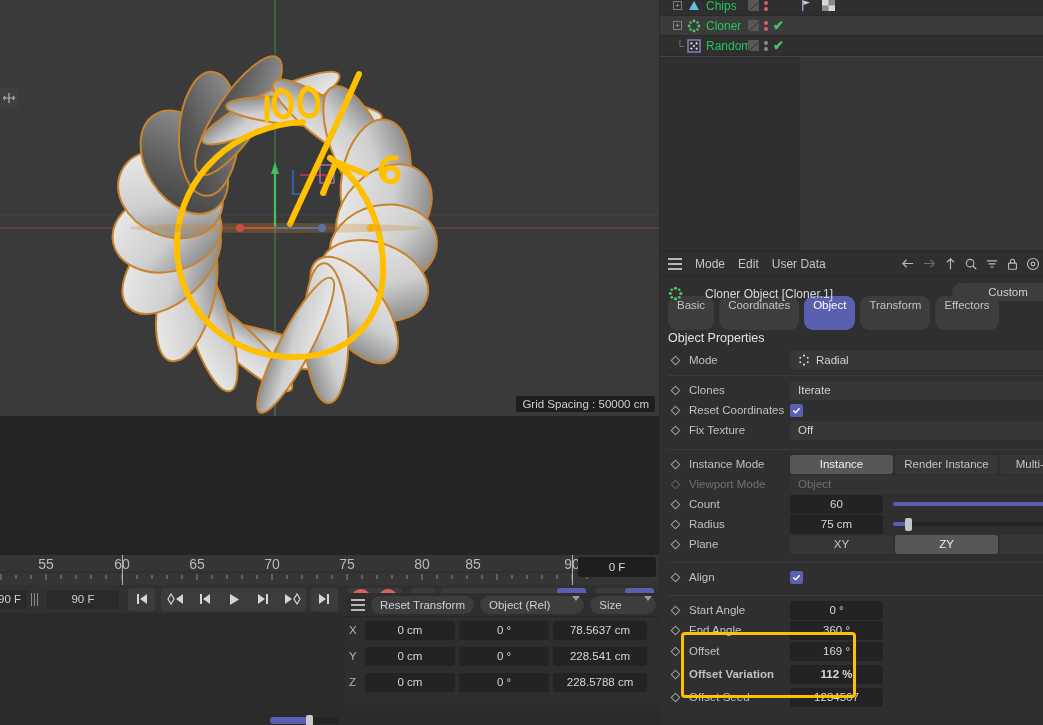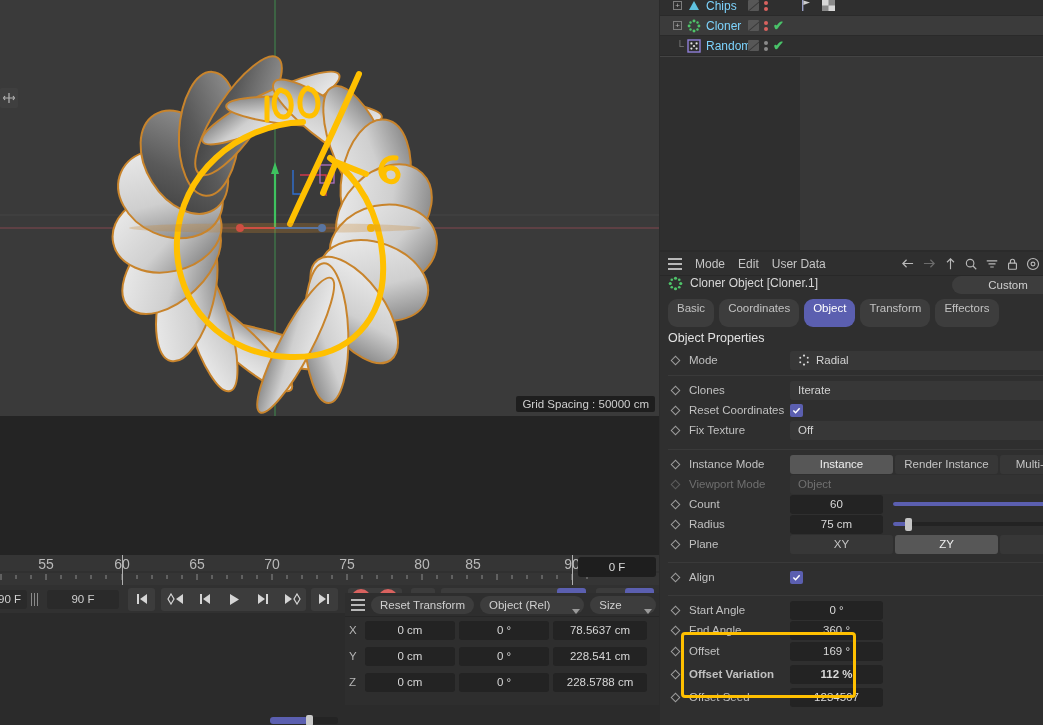--- a/index.html
+++ b/index.html
@@ -85,21 +85,21 @@
     background: #2e2e2e;
   }
   .coord-head {
     height: 24px; display: flex; align-items: center; gap: 6px; padding-left: 6px;
     background: #2e2e2e; border-bottom: 1px solid #272727;
   }
   .pill {
     background: #3d3d3d; border-radius: 9px; height: 18px; line-height: 18px;
     padding: 0 9px; font-size: 11.5px; color: #cfcfcf; white-space: nowrap;
   }
-  .pill-dd { display: flex; align-items: flex-end; gap: 6px; padding-right: 6px; }
+  .pill-dd { display: flex; align-items: flex-start; gap: 6px; padding-right: 6px; }
   .caret { width: 0; height: 0; border-left: 4px solid transparent;
     border-right: 4px solid transparent; border-top: 5px solid #9a9a9a; }
   .coord-row { display: flex; align-items: center; height: 26px; padding-left: 4px; }
   .coord-axis { width: 16px; font-size: 11.5px; color: #b5b5b5; }
   .num-field {
     background: #232323; border-radius: 3px; height: 19px; line-height: 19px;
     font-size: 11.5px; color: #d6d6d6; text-align: center; margin-right: 4px;
   }
   #bottom-slider-track {
     position: absolute; left: 270px; top: 717px; width: 68px; height: 7px;
@@ -121,21 +121,21 @@
   }
   .om-row.sel { background: #3b3b3b; }
   .om-tree { width: 24px; display: flex; align-items: center; justify-content: flex-end;
     color: #8d8d8d; font-size: 10px; }
   .om-plus {
     width: 9px; height: 9px; border: 1px solid #7d7d7d; color: #b5b5b5;
     font-size: 8px; line-height: 7px; text-align: center; margin-right: 2px;
   }
   .om-icon { width: 16px; height: 16px; margin: 0 4px 0 2px; display:flex;
     align-items:center; justify-content:center; }
-  .om-name { font-size: 12px; color: #7dd3fc; flex: 0 0 auto; }
+  .om-name { font-size: 12px; color: #22c55e; flex: 0 0 auto; }
   .om-tags { position: absolute; left: 93px; display: flex; align-items: center; gap: 5px; }
   .tag-square {
     width: 11px; height: 11px; background: #575757; border-radius: 1px;
     position: relative; overflow: hidden;
   }
   .tag-square::after { content:""; position:absolute; left:-2px; top:5px; width:18px; height:1px;
     background:#3a3a3a; transform: rotate(-40deg); }
   .dots { display: flex; flex-direction: column; gap: 2px; }
   .dot { width: 4px; height: 4px; border-radius: 50%; }
   .check { color: #49c269; font-size: 13px; font-weight: bold; line-height: 1; }
@@ -152,33 +152,33 @@
   .am-menubar {
     height: 24px; display: flex; align-items: center; gap: 13px; padding-left: 8px;
     position: relative; border-bottom: 1px solid #282828;
   }
   .ham { display: flex; flex-direction: column; gap: 3px; }
   .ham span { display:block; width: 14px; height: 2px; background: #b8b8b8; }
   .am-menu-item { font-size: 12px; color: #c6c6c6; }
   .am-icons { position: absolute; right: 3px; display: flex; align-items: center; gap: 7px; }
 
   .am-objline {
-    height: 25px; display: flex; align-items: flex-start; padding-left: 8px; gap: 7px;
+    height: 25px; display: flex; align-items: flex-end; padding-left: 8px; gap: 22px;
     position: relative;
   }
   .am-objname { font-size: 12px; color: #d8d8d8; }
   .custom-pill {
     position: absolute; left: 292px; width: 112px; height: 18px; line-height: 18px;
     background: #3d3d3d; border-radius: 9px; text-align: center;
     font-size: 11.5px; color: #cfcfcf;
   }
 
   .am-tabs { height: 24px; display: flex; align-items: center; gap: 5px; padding-left: 8px; }
   .am-tab {
-    height: 28px; line-height: 18px; padding: 0 9px; border-radius: 9px;
+    height: 34px; line-height: 18px; padding: 0 9px; border-radius: 9px;
     background: #3d3d3d; font-size: 11.5px; color: #c2c2c2;
   }
   .am-tab.active { background: #5b5fb0; color: #fff; }
 
   .am-section {
     font-size: 12.5px; color: #e2e2e2; padding: 6px 0 5px 8px;
   }
 
   .prow { display: flex; align-items: center; height: 20px; position: relative; }
   .diamond {

